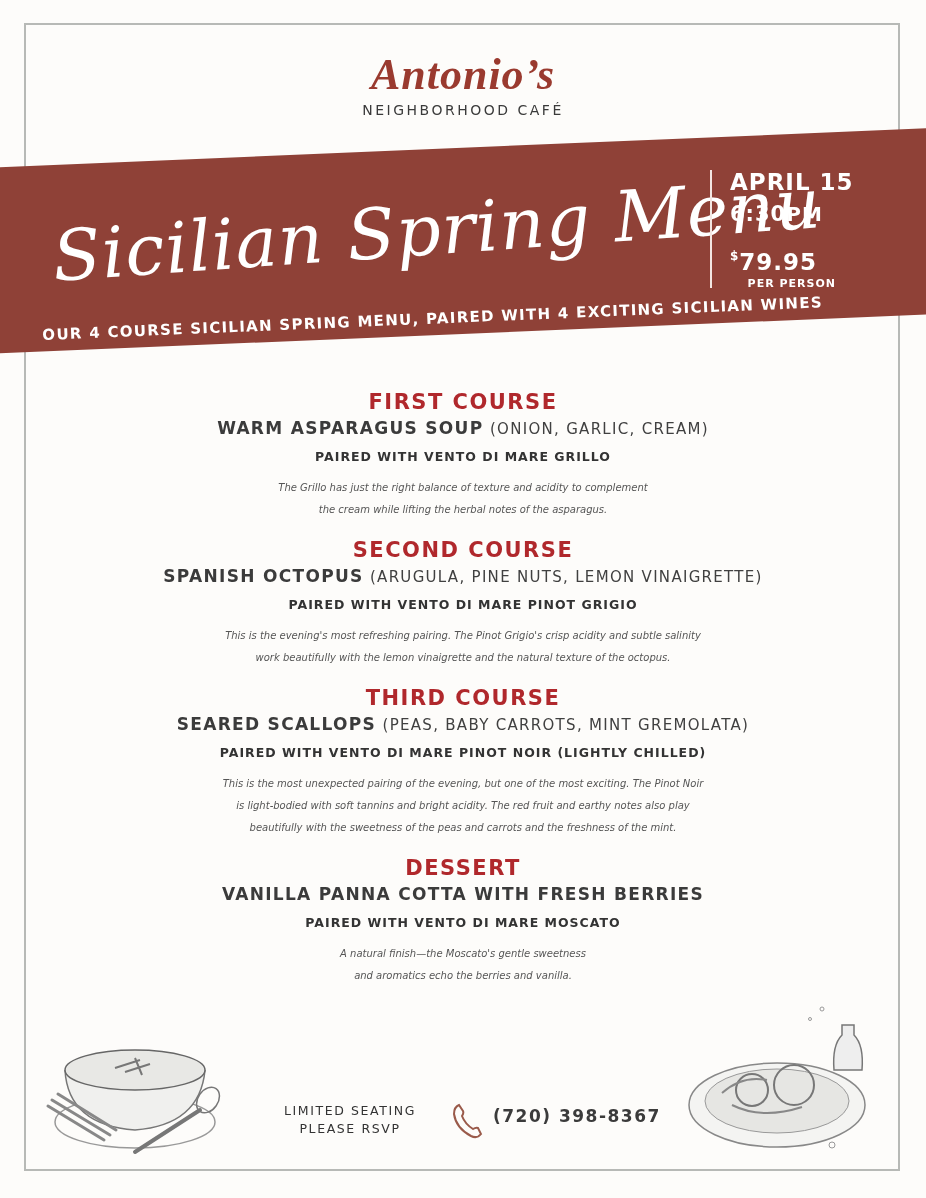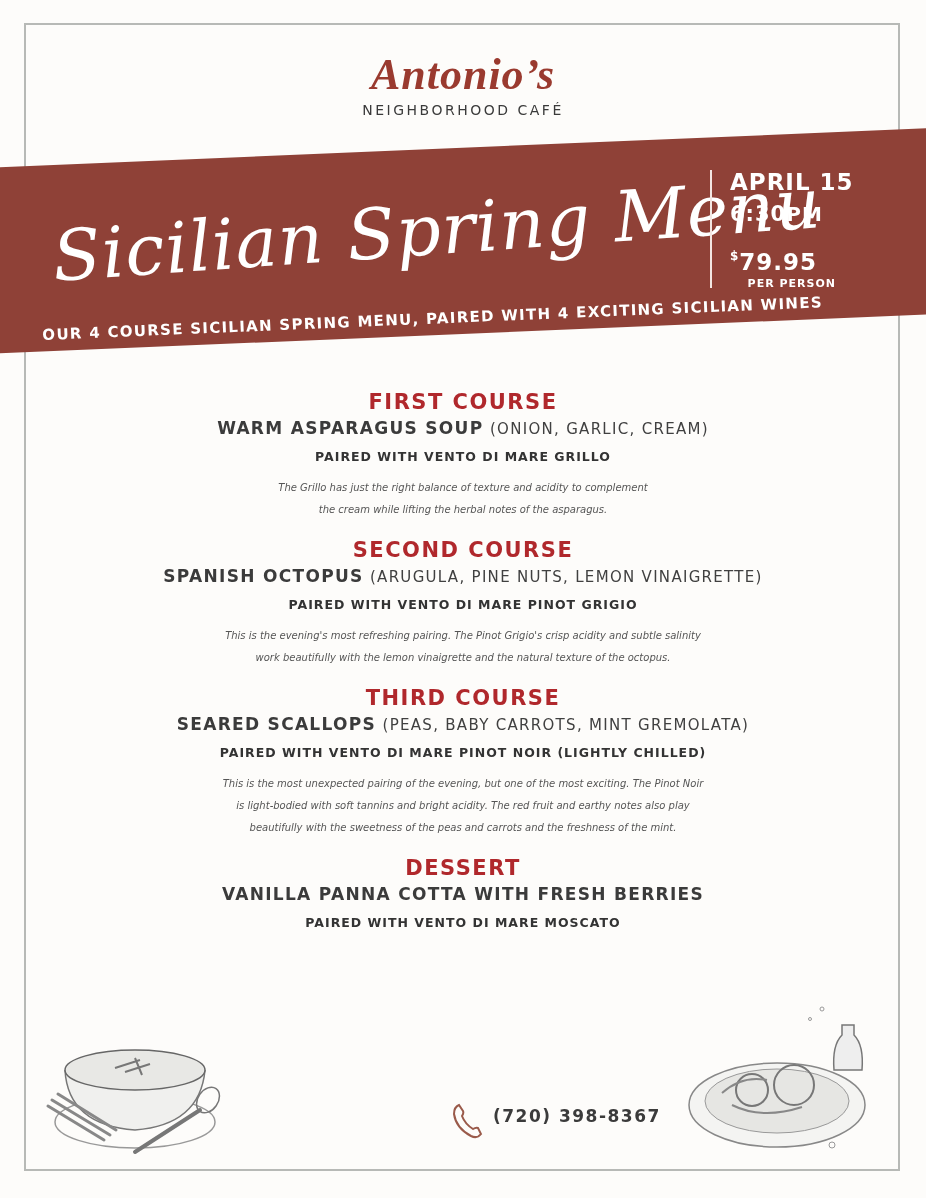--- a/index.html
+++ b/index.html
@@ -120,20 +120,22 @@
     <div class="dish"><span class="dish-name">SEARED SCALLOPS</span> <span class="dish-detail">(PEAS, BABY CARROTS, MINT GREMOLATA)</span></div>
     <div class="pairing">PAIRED WITH VENTO DI MARE PINOT NOIR (LIGHTLY CHILLED)</div>
     <div class="desc">This is the most unexpected pairing of the evening, but one of the most exciting. The Pinot Noir
 is light-bodied with soft tannins and bright acidity. The red fruit and earthy notes also play
 beautifully with the sweetness of the peas and carrots and the freshness of the mint.</div>
   </div>
   <div class="course">
     <div class="course-title">DESSERT</div>
     <div class="dish"><span class="dish-name">VANILLA PANNA COTTA WITH FRESH BERRIES</span></div>
     <div class="pairing">PAIRED WITH VENTO DI MARE MOSCATO</div>
+    <div class="desc">A natural finish—the Moscato's gentle sweetness
+and aromatics echo the berries and vanilla.</div>
   </div>
 </div>
 
 <svg class="illus" style="left:40px; top:1030px;" width="190" height="130" viewBox="0 0 190 130">
   <ellipse cx="95" cy="92" rx="80" ry="26" fill="none" stroke="#999" stroke-width="1.5"></ellipse>
   <path d="M25 40 Q28 95 95 100 Q160 95 165 40" fill="#f0f0ee" stroke="#777" stroke-width="1.5"></path>
   <ellipse cx="95" cy="40" rx="70" ry="20" fill="#e8e8e5" stroke="#666" stroke-width="1.5"></ellipse>
   <path d="M75 38 L100 30 M85 42 L110 34 M95 28 L102 45" stroke="#777" stroke-width="2"></path>
   <path d="M12 70 L70 105 M18 64 L76 100 M8 76 L64 110" stroke="#888" stroke-width="3" stroke-linecap="round"></path>
   <ellipse cx="168" cy="70" rx="10" ry="14" fill="none" stroke="#777" stroke-width="1.5" transform="rotate(35 168 70)"></ellipse>
@@ -146,17 +148,21 @@
   <circle cx="70" cy="95" r="16" fill="none" stroke="#777" stroke-width="2"></circle>
   <circle cx="112" cy="90" r="20" fill="none" stroke="#777" stroke-width="2"></circle>
   <path d="M50 110 Q80 125 120 112 M40 98 Q60 80 85 85" stroke="#888" stroke-width="2" fill="none"></path>
   <path d="M160 40 L160 30 L172 30 L172 40 Q182 50 180 75 L152 75 Q150 50 160 40 Z" fill="#eee" stroke="#777" stroke-width="1.5"></path>
   <circle cx="140" cy="14" r="2" fill="none" stroke="#999"></circle>
   <circle cx="128" cy="24" r="1.5" fill="none" stroke="#999"></circle>
   <circle cx="150" cy="150" r="3" fill="none" stroke="#999"></circle>
 </svg>
 
 <div class="footer">
+  <div class="rsvp">
+    <div>LIMITED SEATING</div>
+    <div>PLEASE RSVP</div>
+  </div>
   <svg class="phone-icon" viewBox="0 0 34 38">
     <path d="M8 3 Q3 5 3 12 Q5 26 20 34 Q26 37 30 32 L27 26 Q25 25 22 27 Q14 22 11 14 Q13 11 12 9 Z" fill="none" stroke="#9a5a4a" stroke-width="2"></path>
   </svg>
   <div class="phone-number">(720) 398-8367</div>
 </div>
 
 </body></html>

